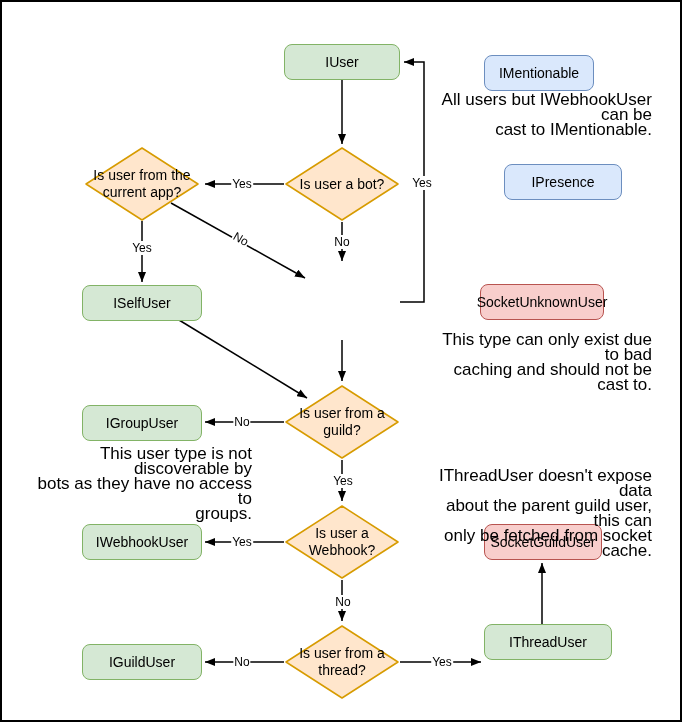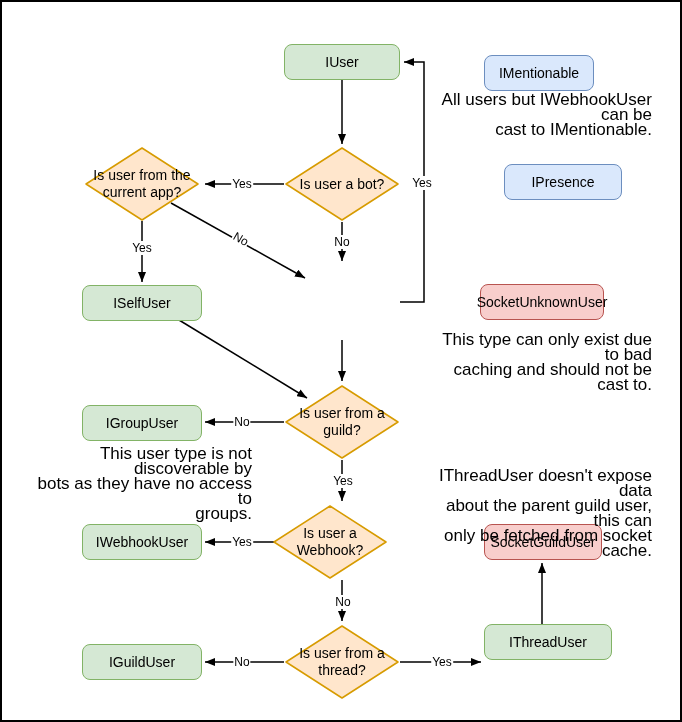--- a/index.html
+++ b/index.html
@@ -104,21 +104,21 @@
     <span class="node-label">Is user from the
 current app?</span>
   </div>
   <div class="node diamond" style="left:282px;top:382px;">
     <svg class="diamond-shape" width="116" height="76" viewBox="0 0 116 76">
         <polygon points="58,2 114,38 58,74 2,38"></polygon>
       </svg>
     <span class="node-label">Is user from a
 guild?</span>
   </div>
-  <div class="node diamond" style="left:270px;top:502px;">
+  <div class="node diamond" style="left:282px;top:502px;">
     <svg class="diamond-shape" width="116" height="76" viewBox="0 0 116 76">
         <polygon points="58,2 114,38 58,74 2,38"></polygon>
       </svg>
     <span class="node-label">Is user a
 Webhook?</span>
   </div>
   <div class="node diamond" style="left:282px;top:622px;">
     <svg class="diamond-shape" width="116" height="76" viewBox="0 0 116 76">
         <polygon points="58,2 114,38 58,74 2,38"></polygon>
       </svg>

